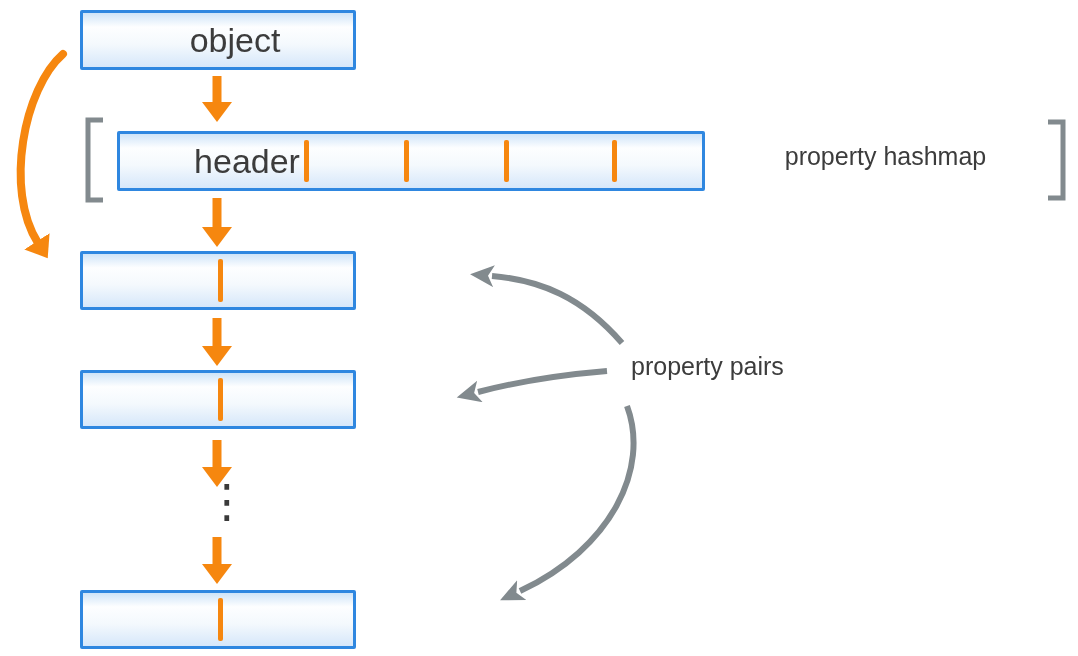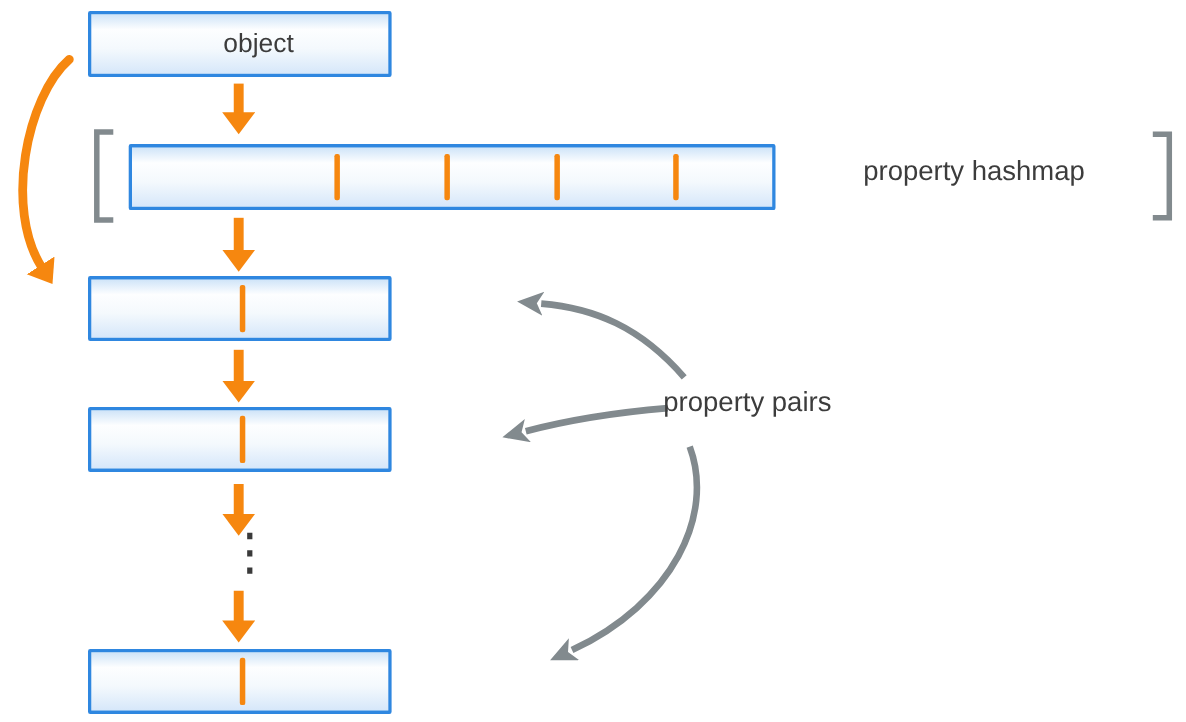--- a/index.html
+++ b/index.html
@@ -17,41 +17,41 @@
   }
   .overlay{position:absolute;left:0;top:0;width:1078px;height:656px;}
   .box{
     position:absolute;box-sizing:border-box;
     border:3px solid var(--blue-border,#2f87e0);
     background:linear-gradient(180deg,var(--fill-top,#cfe4f8) 0%,#fdfeff 26%,#f4f9fd 58%,var(--fill-bot,#d6e7fa) 100%);
     border-radius:2px;
   }
   .box-label{
     position:absolute;top:0;bottom:0;display:flex;align-items:center;justify-content:center;
-    font-size:24px;color:var(--text,#3c3c3c);margin-left:34px;
+    font-size:34px;color:var(--text,#3c3c3c);margin-left:34px;
   }
   .object-box{left:80px;top:10px;width:276px;height:60px;}
   .object-box .box-label{left:0;right:0;}
   .header-box{left:117px;top:131px;width:588px;height:60px;}
   .header-box .box-label{left:0;width:186px;}
   .hdr-div{position:absolute;top:6px;bottom:6px;width:5px;background:var(--orange,#f6870f);border-radius:2px;}
   .hdr-div.d1{left:184px;}
   .hdr-div.d2{left:284px;}
   .hdr-div.d3{left:384px;}
   .hdr-div.d4{left:492px;}
   .pair-box{left:80px;width:276px;height:59px;}
   .pair-box.p1{top:251px;}
   .pair-box.p2{top:370px;}
   .pair-box.p3{top:590px;}
   .pair-div{position:absolute;left:135px;top:5px;bottom:5px;width:5px;background:var(--orange,#f6870f);border-radius:2px;}
   .big-label{
     position:absolute;font-size:25px;color:var(--text,#3c3c3c);white-space:nowrap;
   }
   .hashmap-label{left:713px;top:142px;width:345px;text-align:center;}
-  .pairs-label{left:603px;top:352px;}
+  .pairs-label{left:631px;top:352px;}
   .ellipsis{
     position:absolute;left:204px;top:478px;width:28px;text-align:center;
     font-size:46px;line-height:1;color:#3a3a3a;font-family:"DejaVu Sans",sans-serif;
   }
   .o-line{stroke:var(--orange,#f6870f);stroke-width:9;fill:none;marker-end:url(#oh);}
   .o-curve{stroke:var(--orange,#f6870f);stroke-width:8;fill:none;stroke-linecap:round;marker-end:url(#oh);}
   .g-arrow{stroke:var(--gray,#828a8e);stroke-width:6;fill:none;stroke-linecap:butt;marker-end:url(#gh);}
   .bracket{stroke:#79818570;stroke:var(--gray,#828a8e);stroke-width:5;fill:none;stroke-linejoin:miter;}
 </style>
 </head>
@@ -83,20 +83,21 @@
     <path class="g-arrow" d="M 622 343 C 582 297, 540 280, 492 276"></path>
     <path class="g-arrow" d="M 607 371 Q 535 377, 478 392"></path>
     <path class="g-arrow" d="M 627 406 C 650 468, 612 548, 520 591"></path>
   </svg>
 
   <div class="box object-box">
     <span class="box-label">object</span>
   </div>
 
   <div class="box header-box">
+    <span class="box-label">header</span>
     <div class="hdr-div d1"></div>
     <div class="hdr-div d2"></div>
     <div class="hdr-div d3"></div>
     <div class="hdr-div d4"></div>
   </div>
   <div class="big-label hashmap-label">property hashmap</div>
 
   <div class="box pair-box p1">
     <div class="pair-div"></div>
   </div>

